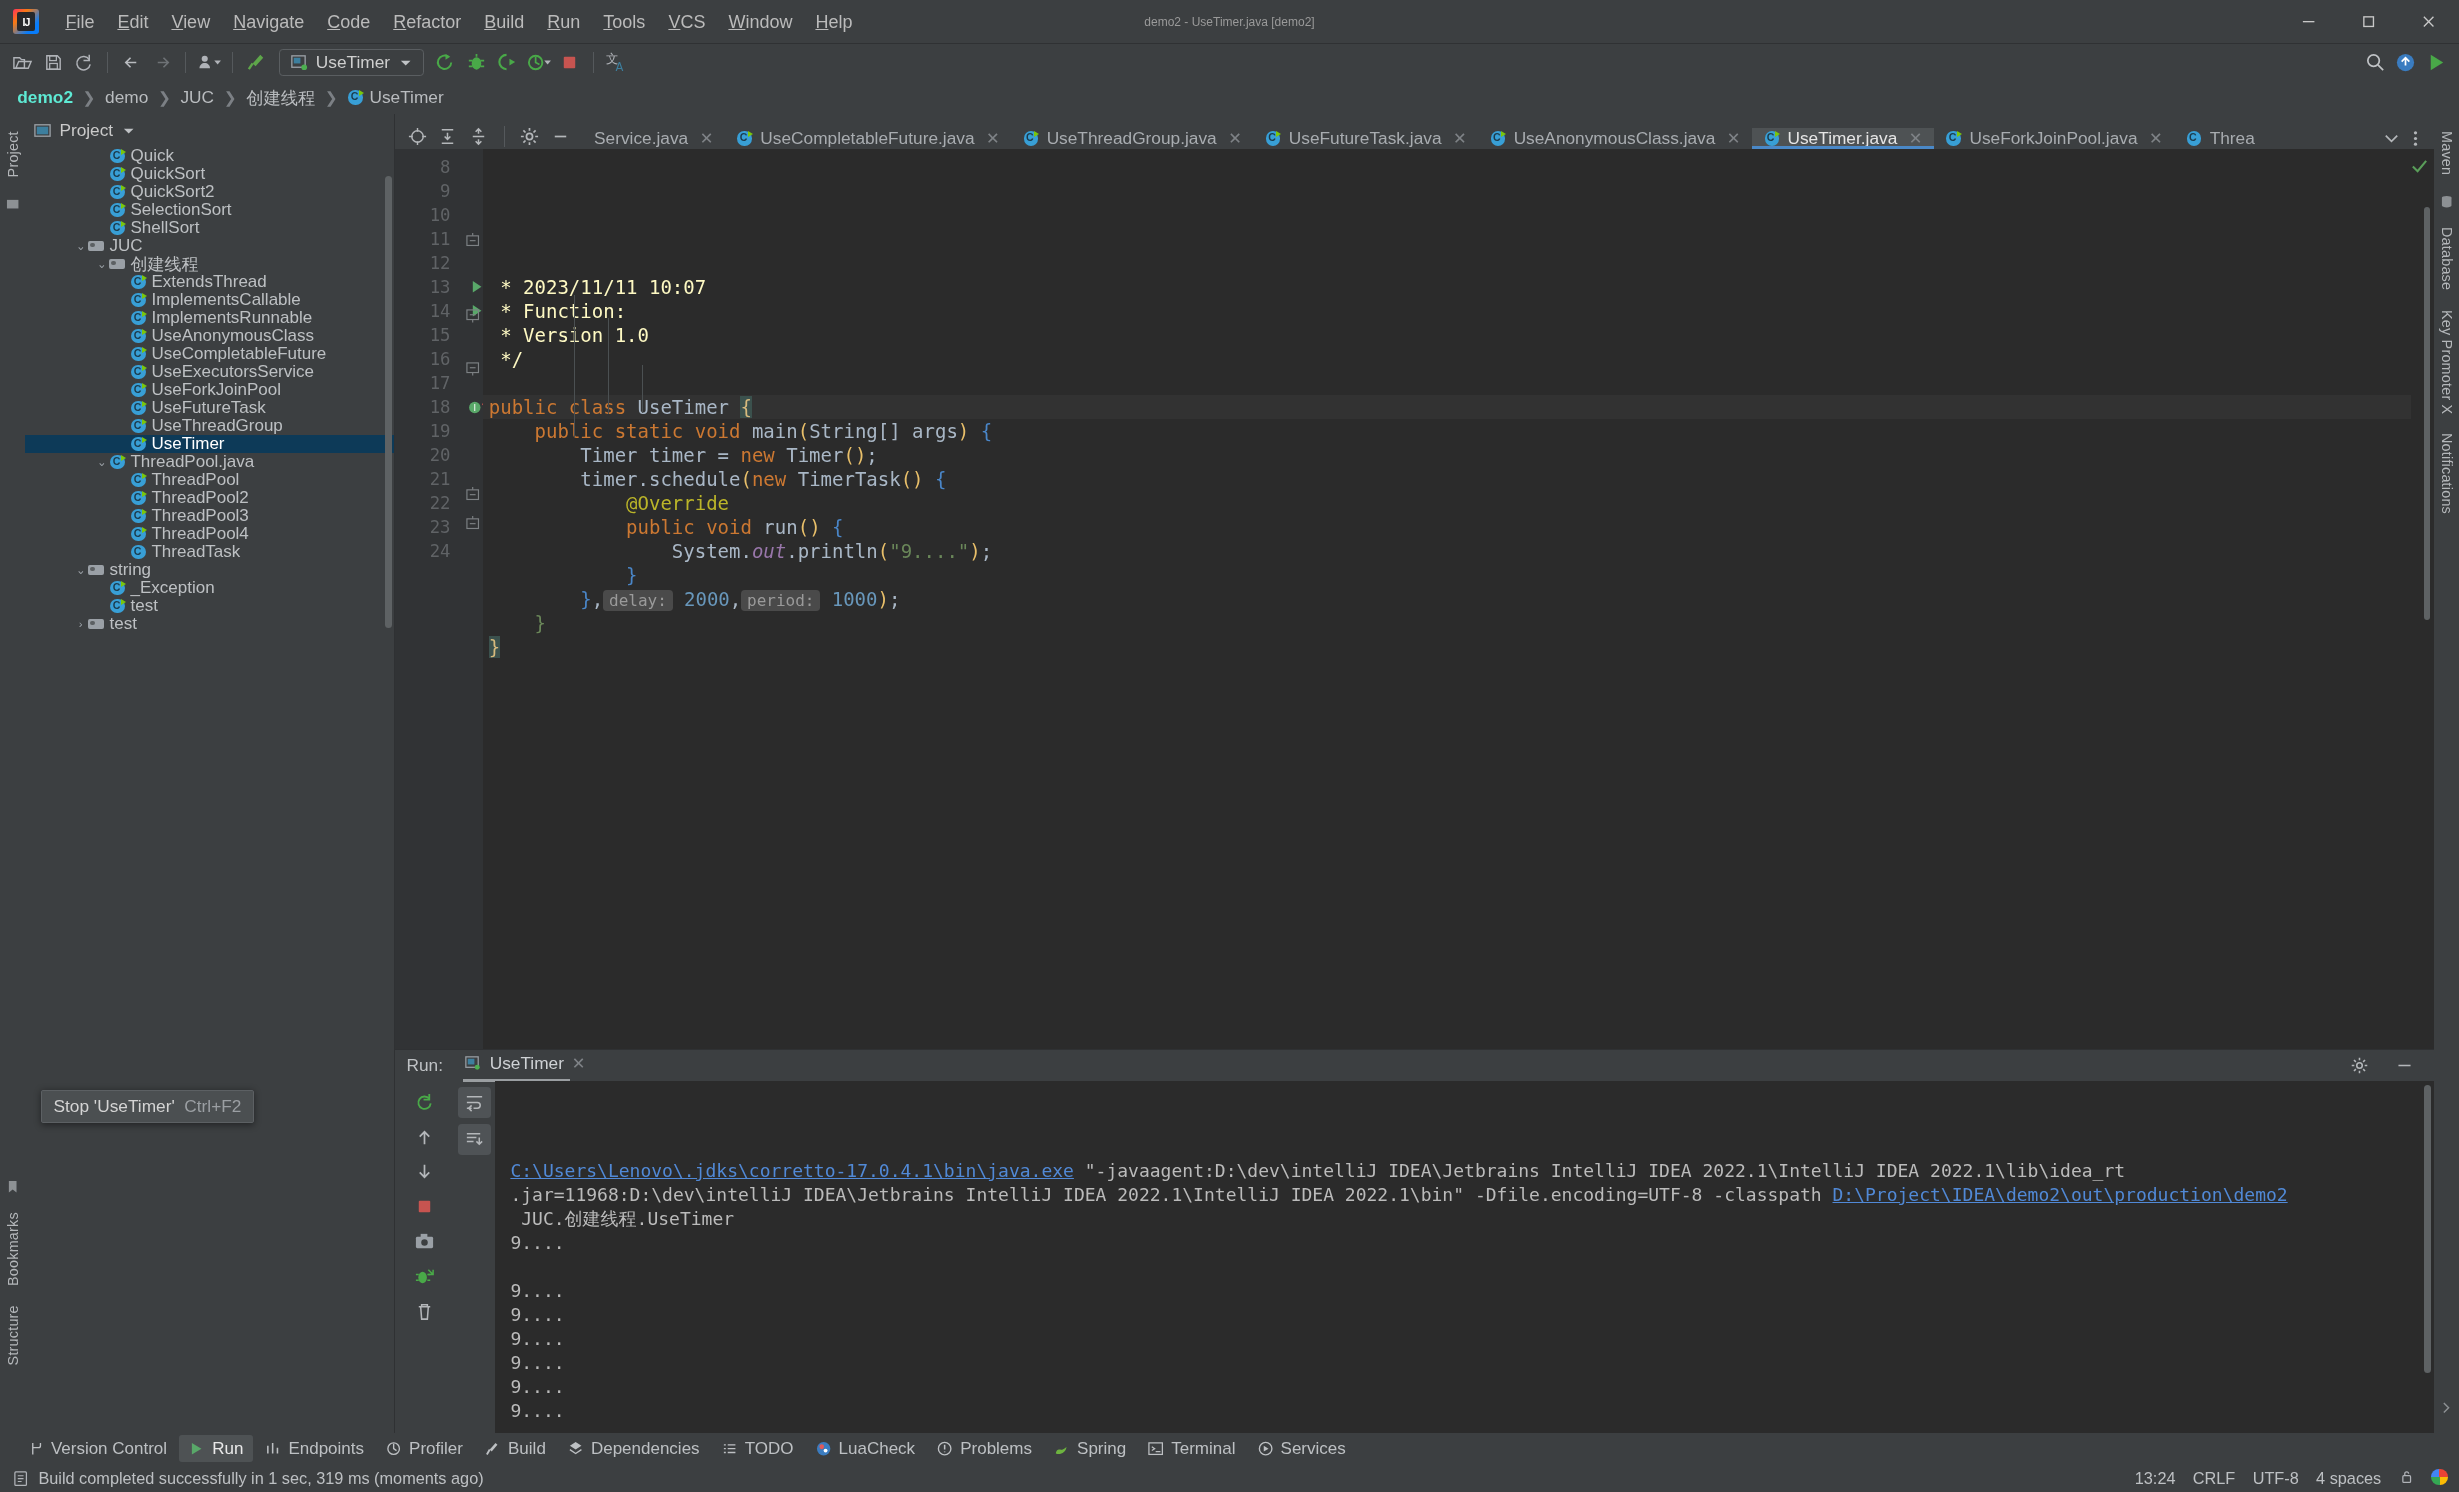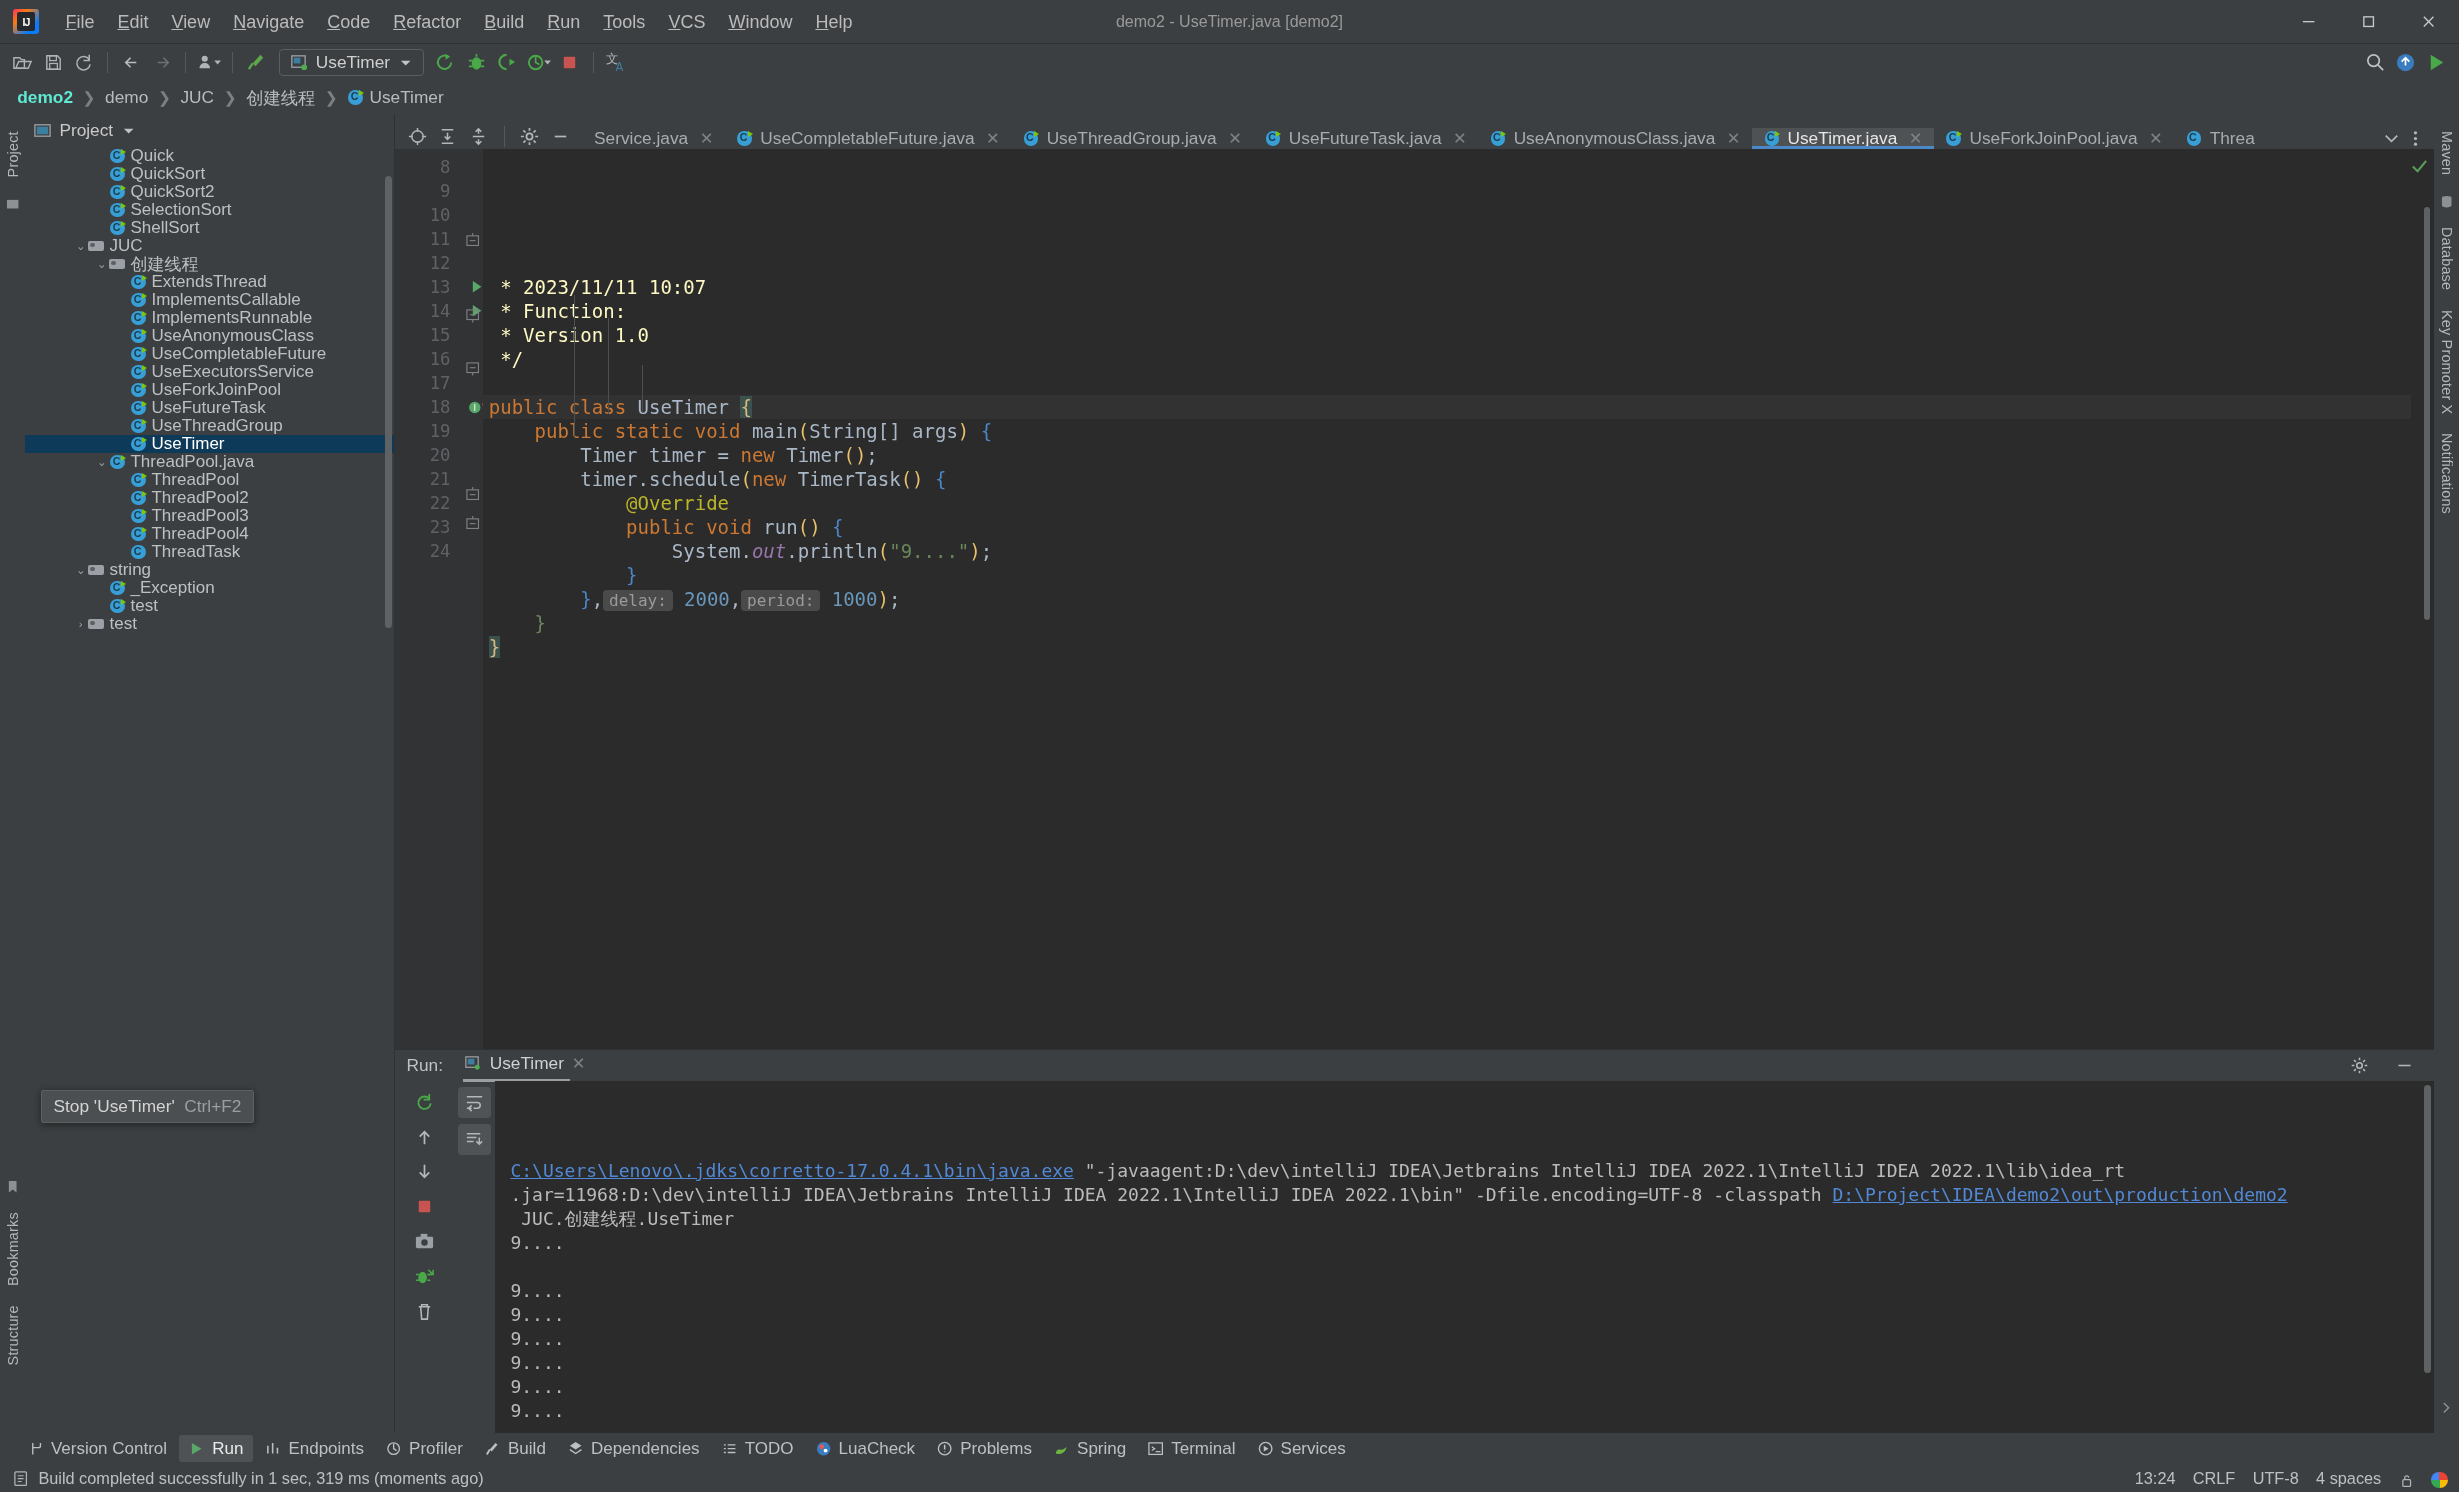--- a/index.html
+++ b/index.html
@@ -14,21 +14,21 @@
 
   
   .titlebar { height:44px; background:#3c3f41; display:flex; align-items:center; position:relative; flex:0 0 44px; border-bottom:1px solid #2f3133;}
   .logo { width:29px; height:29px; margin:0 13.4px 0 11.5px; position:relative; flex:0 0 auto;}
   .logo .sq { position:absolute; inset:1.9px; background:linear-gradient(135deg,#fe315d 0%,#f97a12 30%,#087cfa 75%); border-radius:2.9px;}
   .logo .inner { position:absolute; left:5.8px; top:4.8px; right:5.8px; bottom:4.8px; background:#26282b; border-radius:1.9px;}
   .logo .ij { position:absolute; left:0; top:0; right:0; bottom:0; display:flex; align-items:center; justify-content:center; color:#fff; font-size:10.6px; font-weight:bold; letter-spacing:-1px;}
   .menu { display:flex; align-items:center; gap:0px; }
   .menu .mi { padding:5.8px 11.5px; font-size:18px; color:#bbbbbb; cursor:default; line-height:1; }
   .menu .mi u { text-decoration:underline; }
-  .wintitle { position:absolute; left:0; right:0; text-align:center; font-size:16px; color:#9a9a9a; pointer-events:none;}
+  .wintitle { position:absolute; left:0; right:0; text-align:center; font-size:12px; color:#9a9a9a; pointer-events:none;}
   .wincontrols { margin-left:auto; display:flex; align-items:center; height:44px; }
   .wincontrols .wb { width:60px; height:44px; display:flex; align-items:center; justify-content:center; color:#c8c8c8; font-size:16.3px;}
 
   
   .toolbar { height:37px; background:#3c3f41; display:flex; align-items:center; padding:0 7.7px; gap:1.9px; flex:0 0 37px;}
   .tb { width:29px; height:29px; display:flex; align-items:center; justify-content:center; border-radius:3.8px; color:#b0b3b8;}
   .tbsep { width:1px; height:21px; background:#55595c; margin:0 6.7px; }
   .runconfig { display:flex; align-items:center; gap:7.7px; height:27px; padding:0 9.6px; border:1px solid #5a5e61; border-radius:3.8px; margin:0 5.8px; }
   .runconfig .label { font-size:17.3px; color:#cfcfcf; }
   .spacer { flex:1 1 auto; }
@@ -109,21 +109,21 @@
   .console .plain { color:#bbbbbb; }
   .consolescroll { position:absolute; right:2.9px; width:6.7px; background:#5e6264; border-radius:3.8px;}
   .tooltip { position:absolute; background:#4b4f51; border:1px solid #5c6063; color:#d4d4d4; font-family:"Liberation Sans",sans-serif; font-size:17.3px; padding:4.8px 11.5px; border-radius:1.9px; box-shadow:0 1.9px 7.7px rgba(0,0,0,.45); white-space:nowrap;}
   .tooltip .sc { color:#9b9fa3; margin-left:9.6px;}
 
   
   .toolwinbar { height:31px; background:#3c3f41; display:flex; align-items:center; padding-left:17.3px; gap:1.9px; flex:0 0 31px;}
   .twb { display:flex; align-items:center; gap:6.7px; padding:3.8px 9.6px; font-size:17px; color:#bdc0c3; border-radius:2.9px;}
   .twb.active { background:#4e5254; color:#e9e9e9;}
   .statusbar { height:29px; background:#3c3f41; display:flex; align-items:center; padding:0 11.5px; gap:9.6px; font-size:16.3px; color:#bdc0c3; flex:0 0 29px;}
-  .statusbar .right { margin-left:auto; display:flex; align-items:flex-end; gap:17.3px;}
+  .statusbar .right { margin-left:auto; display:flex; align-items:flex-start; gap:17.3px;}
   .gicon { width:16.3px; height:16.3px; border-radius:50%; background:conic-gradient(#ea4335 0 25%, #fbbc05 25% 50%, #34a853 50% 75%, #4285f4 75% 100%); }
   svg { display:block; }
 </style>
 </head>
 <body>
 
 <div class="app">
 
   <div class="titlebar">
     <div class="logo">

